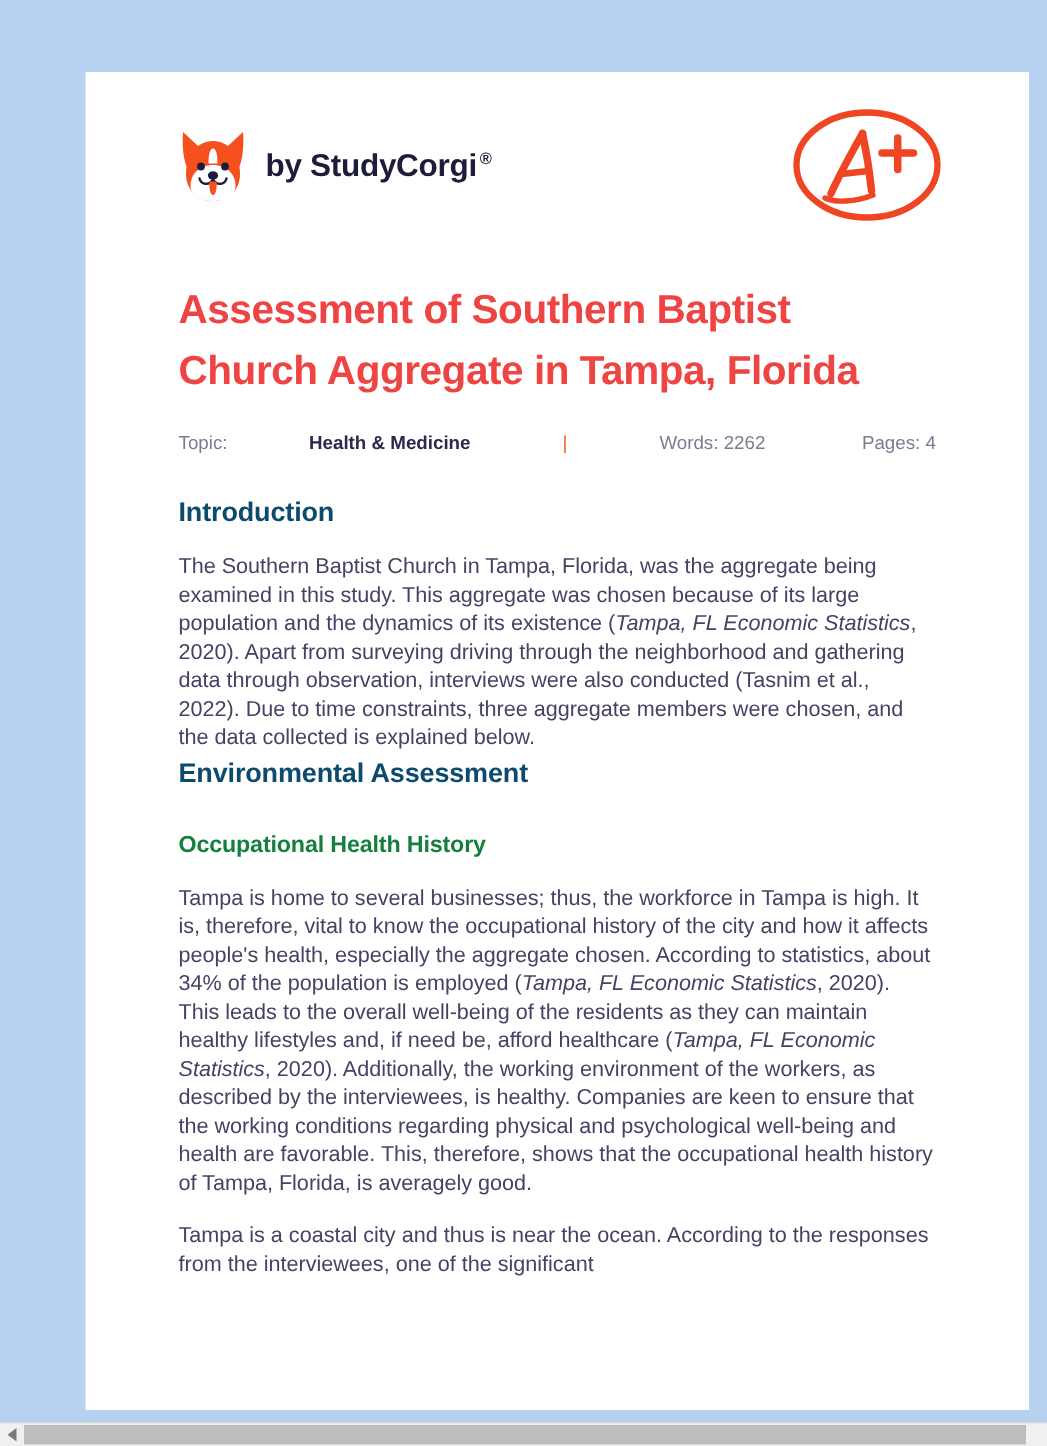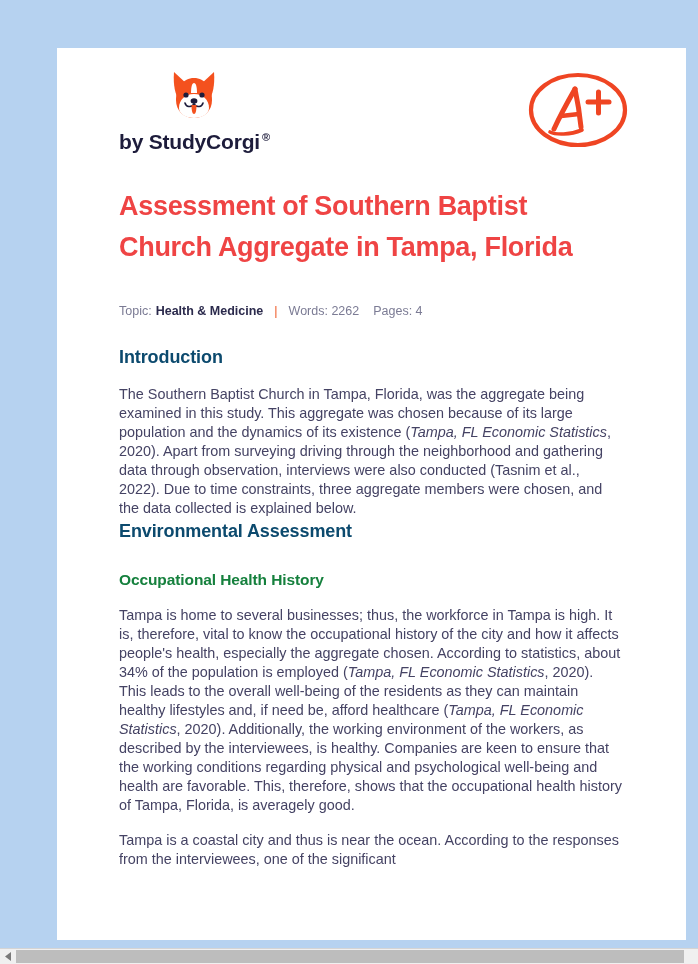--- a/index.html
+++ b/index.html
@@ -37,21 +37,20 @@
     align-items: center;
     justify-content: space-between;
     height: 108px;
     padding-top: 16px;
     box-sizing: border-box;
   }
   .brand-left {
     display: flex;
     align-items: center;
     gap: 12px;
-    flex-direction: column;
   }
   .corgi-logo {
     width: 46px;
     height: 50px;
     flex: 0 0 auto;
     display: block;
   }
   .brand-text {
     font-size: 21px;
     font-weight: bold;
@@ -80,27 +79,28 @@
     font-size: 27px;
     line-height: 41px;
     font-weight: bold;
     color: #ef4444;
     margin: 30px 0 0 0;
     letter-spacing: -0.3px;
   }
 
   
   .meta-row {
-    margin-top: 36px;
+    margin-top: 20px;
     font-size: 12.5px;
     color: #7b7b94;
     display: flex;
     align-items: center;
     flex-wrap: nowrap;
     white-space: nowrap;
+    justify-content: space-between;
   }
   .meta-label { color: #7b7b94; }
   .meta-topic-value {
     color: #2b2a4c;
     font-weight: bold;
     margin-left: 4px;
   }
   .meta-sep {
     color: #ef5a27;
     margin: 0 11px;

